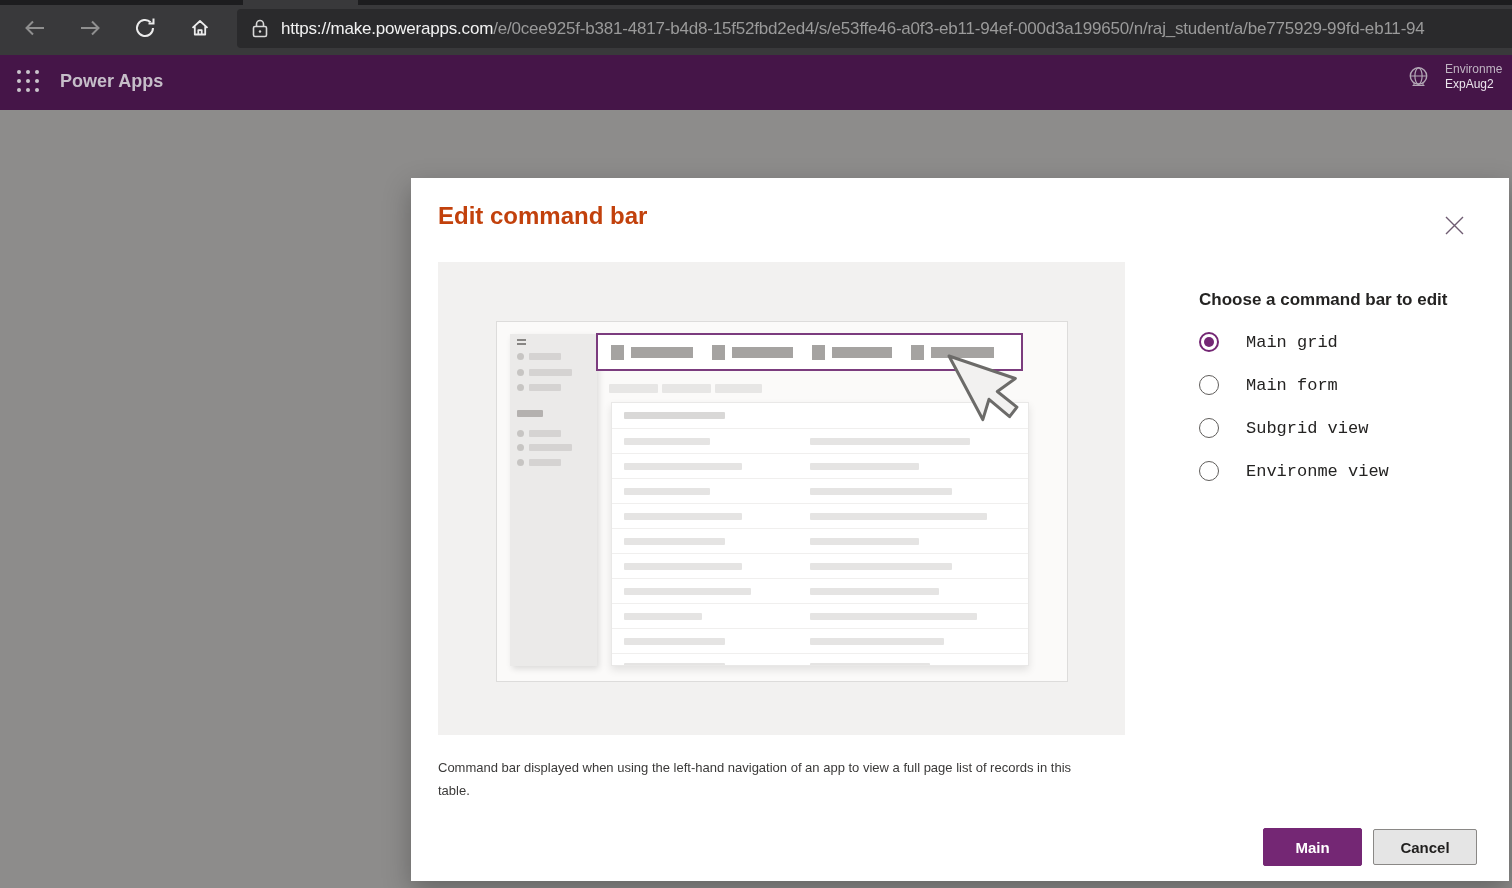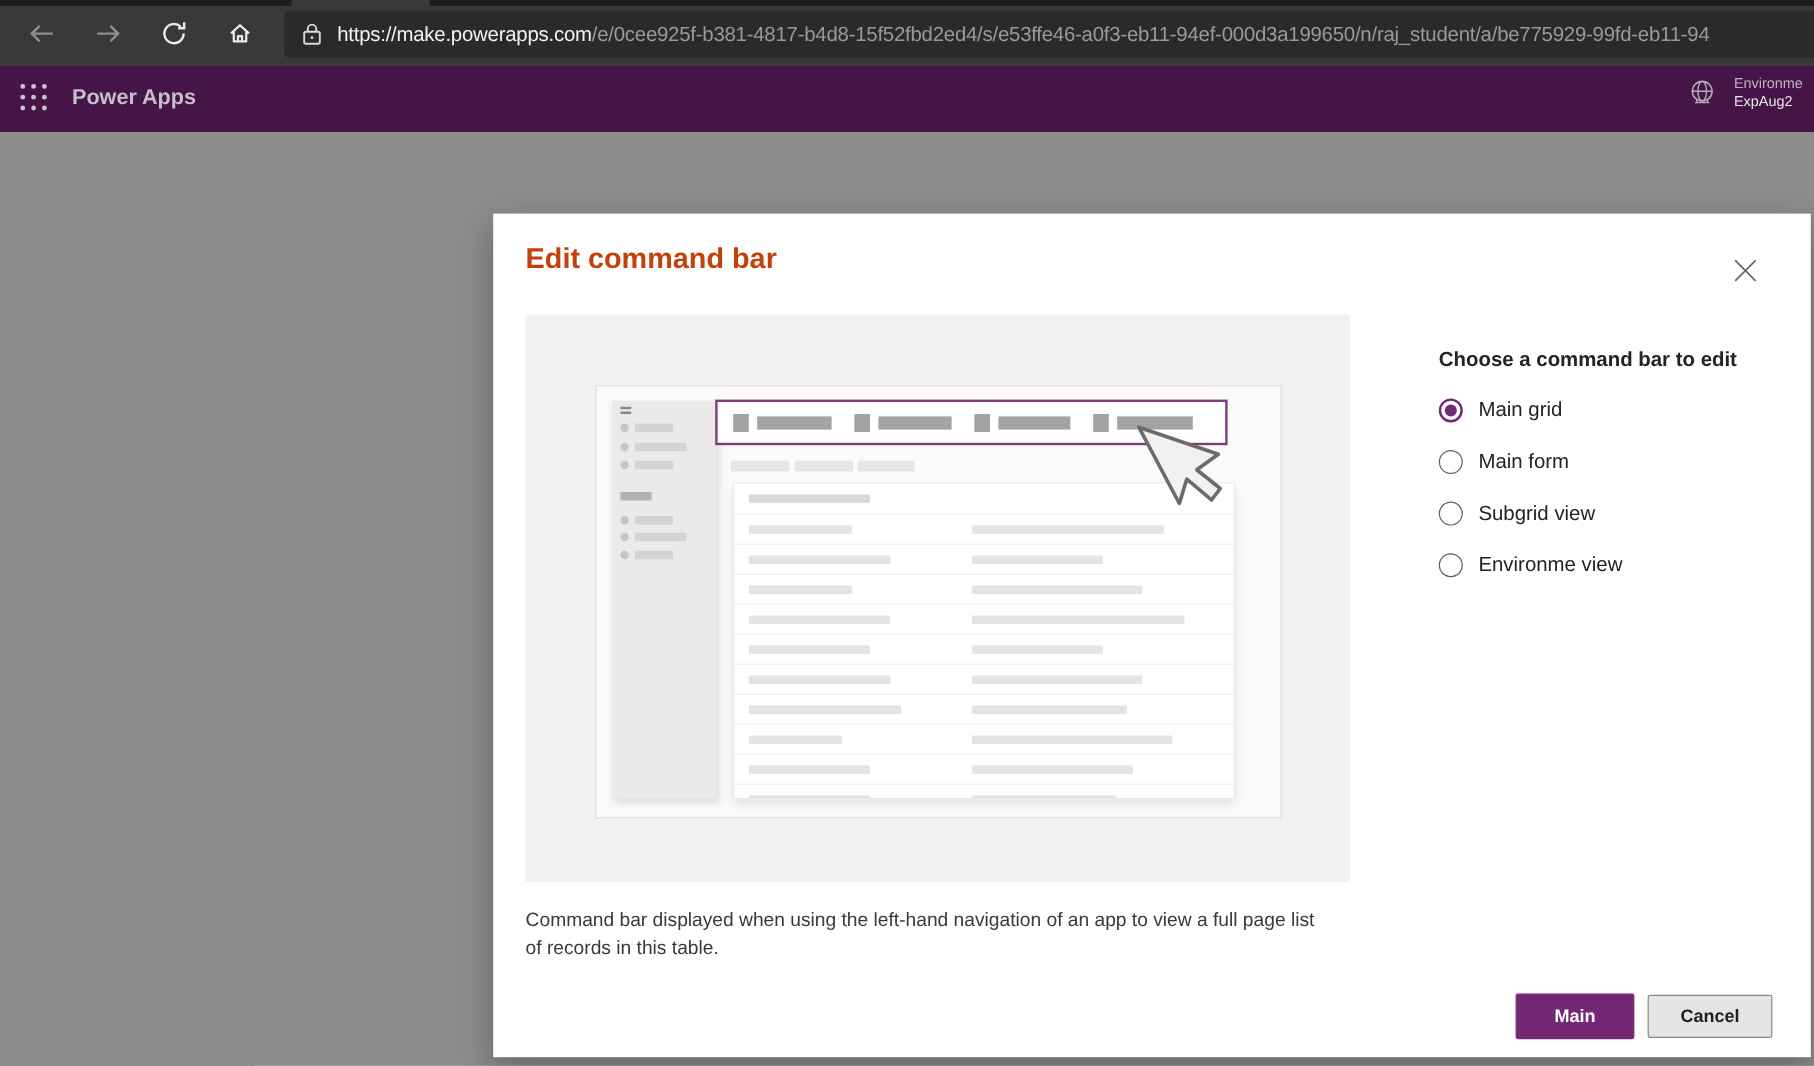--- a/index.html
+++ b/index.html
@@ -70,23 +70,23 @@
   .cursor-svg { position:absolute; left:448px; top:30px; overflow:visible; z-index:5; }
 
   .chooser { position:absolute; left:788px; top:112px; width:320px; }
   .chooser-heading { font-size:17px; font-weight:700; color:#242322; margin-bottom:21px; }
   .radio { display:flex; align-items:center; height:22px; margin-bottom:21px; cursor:pointer; }
   .rb { width:20px; height:20px; border-radius:50%; border:1px solid #5f5d5b; position:relative;
         flex:0 0 auto; background:#fff; }
   .radio.checked .rb { border:2px solid #742774; }
   .radio.checked .rb::after { content:""; position:absolute; left:50%; top:50%; width:10px; height:10px;
         margin:-5px 0 0 -5px; border-radius:50%; background:#742774; }
-  .rl { margin-left:13px; font-size:17px; color:#242322; }
-
-  .dlg-desc { position:absolute; left:27px; top:578px; width:668px; font-size:16px; line-height:23px;
+  .rl { margin-left:27px; font-size:17px; color:#242322;font-family:Liberation Mono, monospace; }
+
+  .dlg-desc { position:absolute; left:27px; top:578px; width:668px; font-size:13px; line-height:23px;
               color:#3b3a39; }
 
   .btn { position:absolute; border-radius:2px; font-size:15px; font-weight:700; display:flex;
          align-items:center; justify-content:center; cursor:pointer; }
   .btn-edit { left:852px; top:650px; width:99px; height:38px; background:#742774; color:#fff; border:1px solid #742774; }
   .btn-cancel { left:962px; top:651px; width:104px; height:36px; background:#e5e5e5; color:#201f1e; border:1px solid #8a8886; }
 </style>
 </head>
 <body>
 

